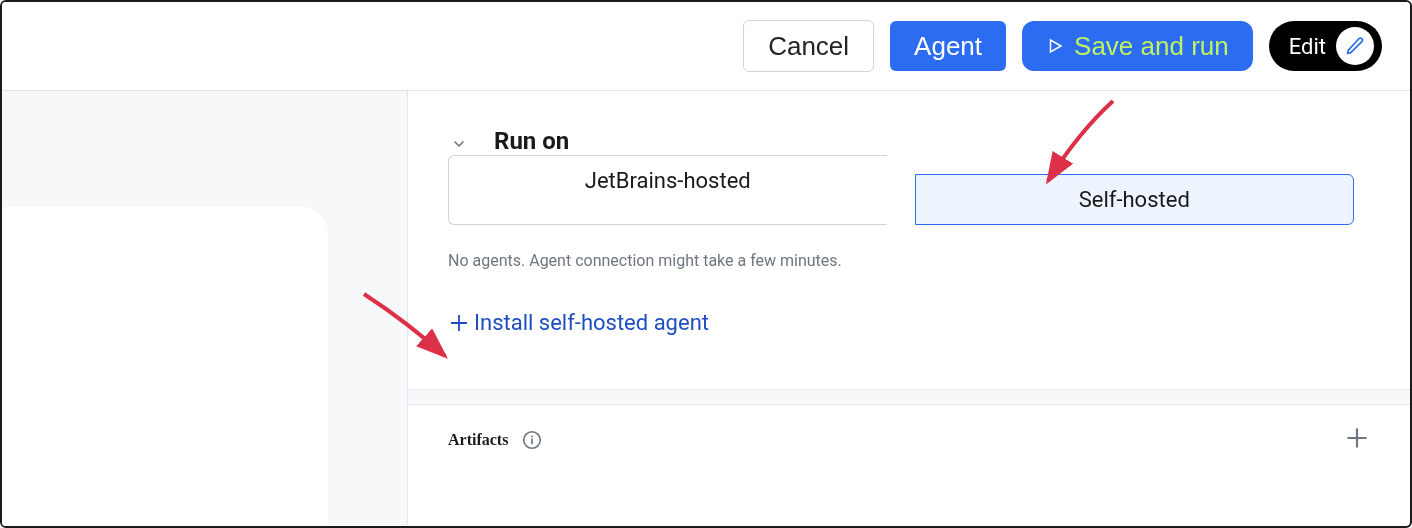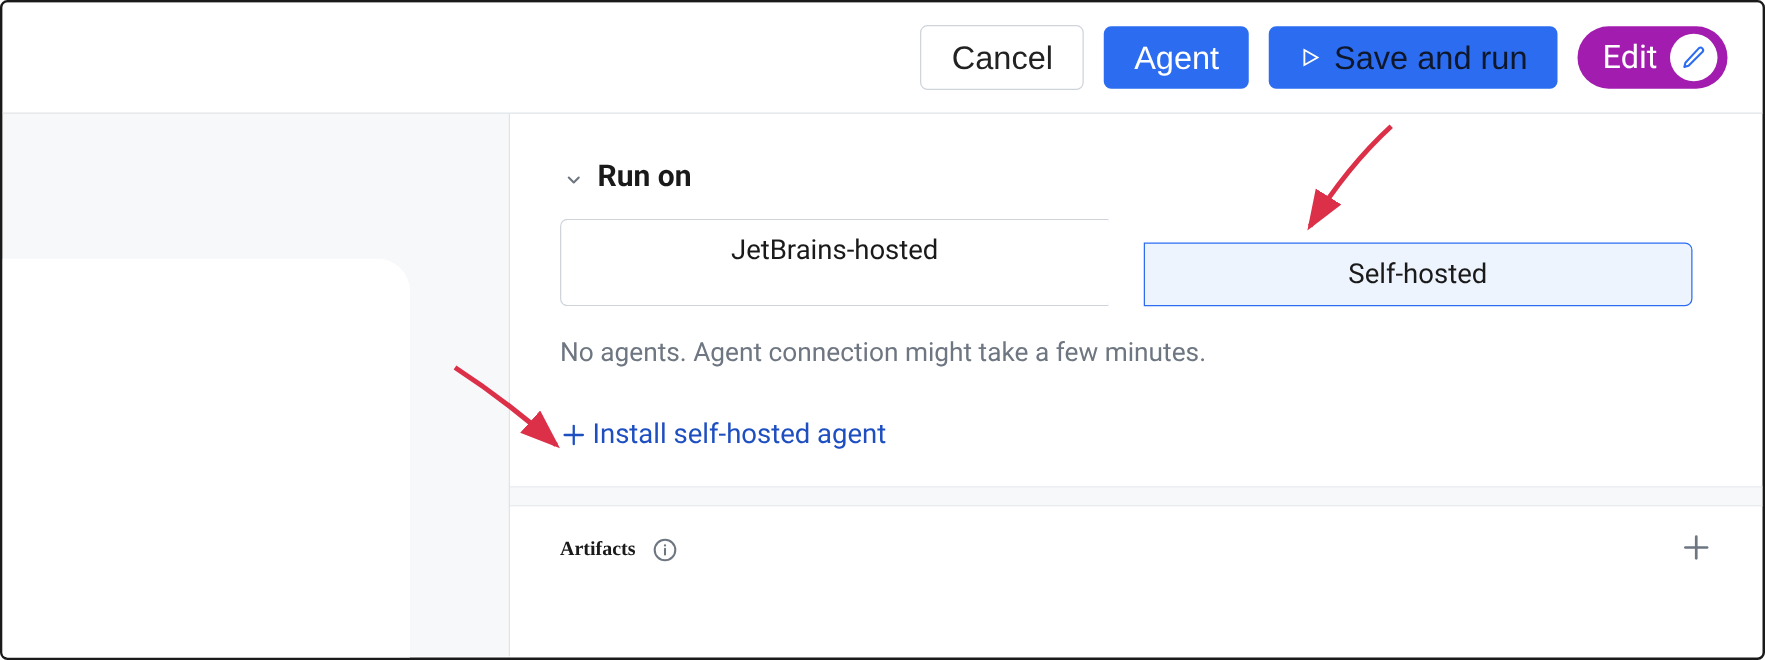--- a/index.html
+++ b/index.html
@@ -44,42 +44,43 @@
       background: #ffffff;
       color: #222;
       border: 1px solid #cfd4db;
     }
     .btn-save {
       background: #2b6cf0;
       color: #ffffff;
     }
     .btn-saverun {
       background: #2b6cf0;
-      color: #0f172a;
+      color: #bef264;
+      border-radius: 12px;
     }
     .play-icon-wrap {
       width: 18px;
       height: 18px;
       display: flex;
       align-items: center;
       justify-content: center;
     }
     .play-icon-wrap svg {
       width: 20px;
       height: 20px;
     }
     .edit-pill {
-      background: #a21caf;
+      background: #000000;
       color: #ffffff;
       border-radius: 999px;
       padding: 6px 8px 6px 20px;
       display: inline-flex;
       align-items: center;
       gap: 10px;
-      font-size: 26px;
+      font-size: 22px;
       cursor: pointer;
     }
     .edit-circle {
       width: 38px;
       height: 38px;
       border-radius: 50%;
       background: #ffffff;
       display: flex;
       align-items: center;
       justify-content: center;
@@ -108,22 +109,21 @@
       border-top-right-radius: 26px;
     }
     .main {
       flex: 1;
       padding: 36px 40px 0 40px;
       position: relative;
     }
     .section-header {
       display: flex;
       align-items: flex-end;
-      gap: 8px;
-      margin-bottom: 20px;
+      gap: 24px;
     }
     .chevron-down {
       width: 22px;
       height: 22px;
       cursor: pointer;
       display: flex;
       align-items: center;
       justify-content: center;
     }
     .chevron-down svg {
@@ -159,21 +159,21 @@
     .seg-option:last-child {
       border-radius: 0 6px 6px 0;
       margin-top: 19px;
     }
     .seg-option.active {
       border: 1.5px solid #2b6cf0;
       background: #eef4fe;
       color: #1a1a1a;
     }
     .status-text {
-      font-size: 21px;
+      font-size: 16px;
       color: #6e7681;
       margin-bottom: 40px;
     }
     .install-link {
       display: inline-flex;
       align-items: center;
       gap: 4px;
       font-size: 22px;
       color: #1e4fc1;
       cursor: pointer;

